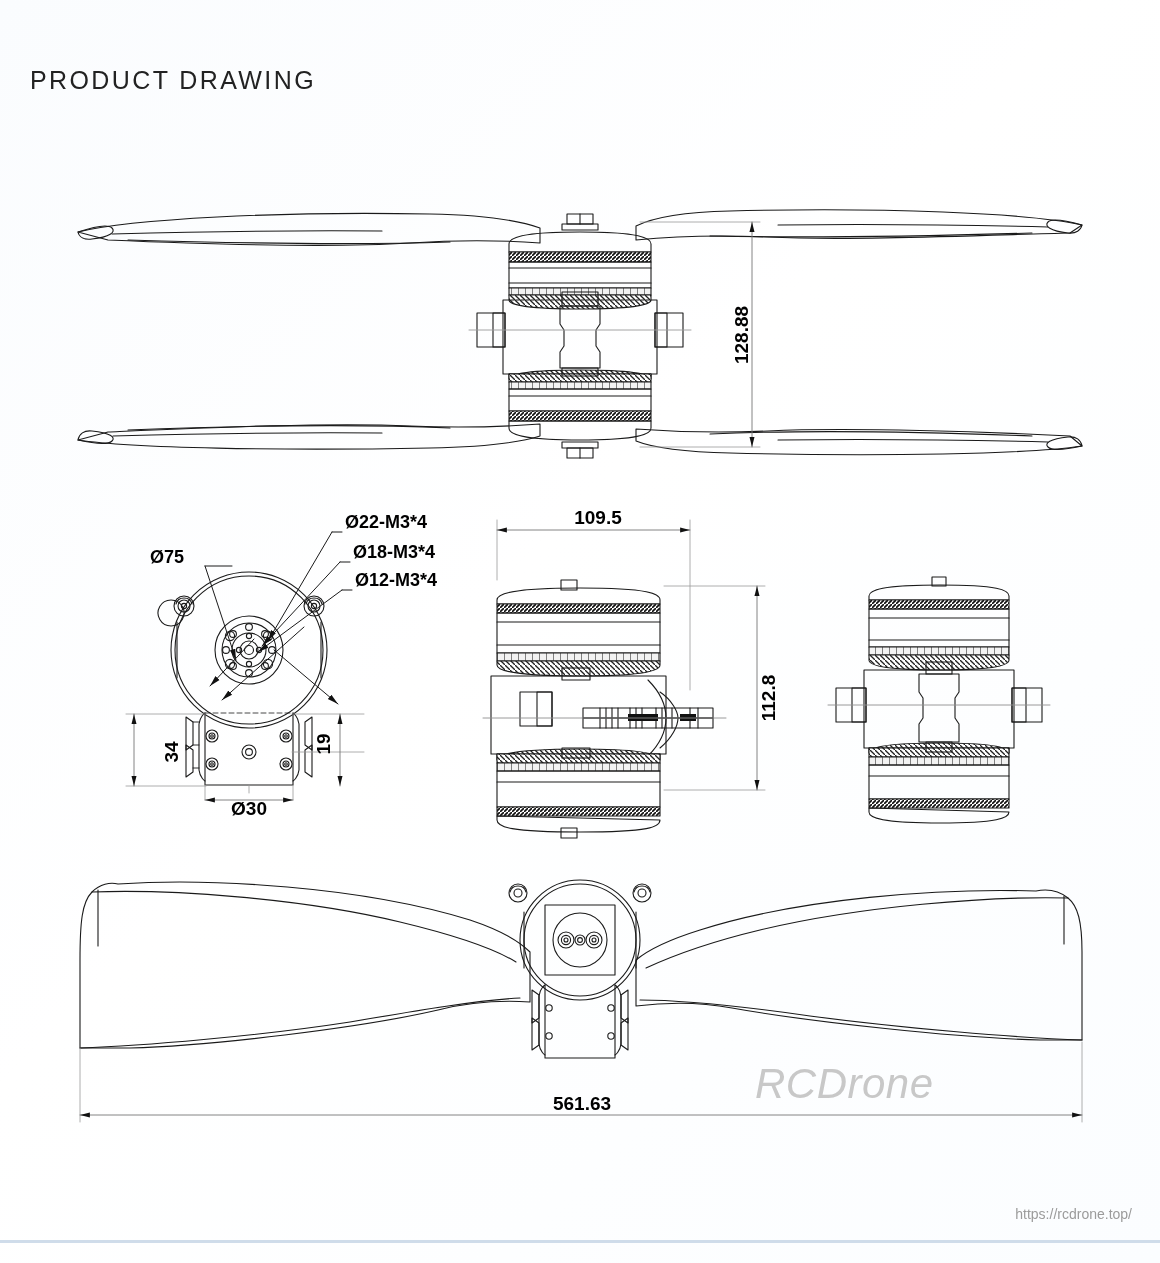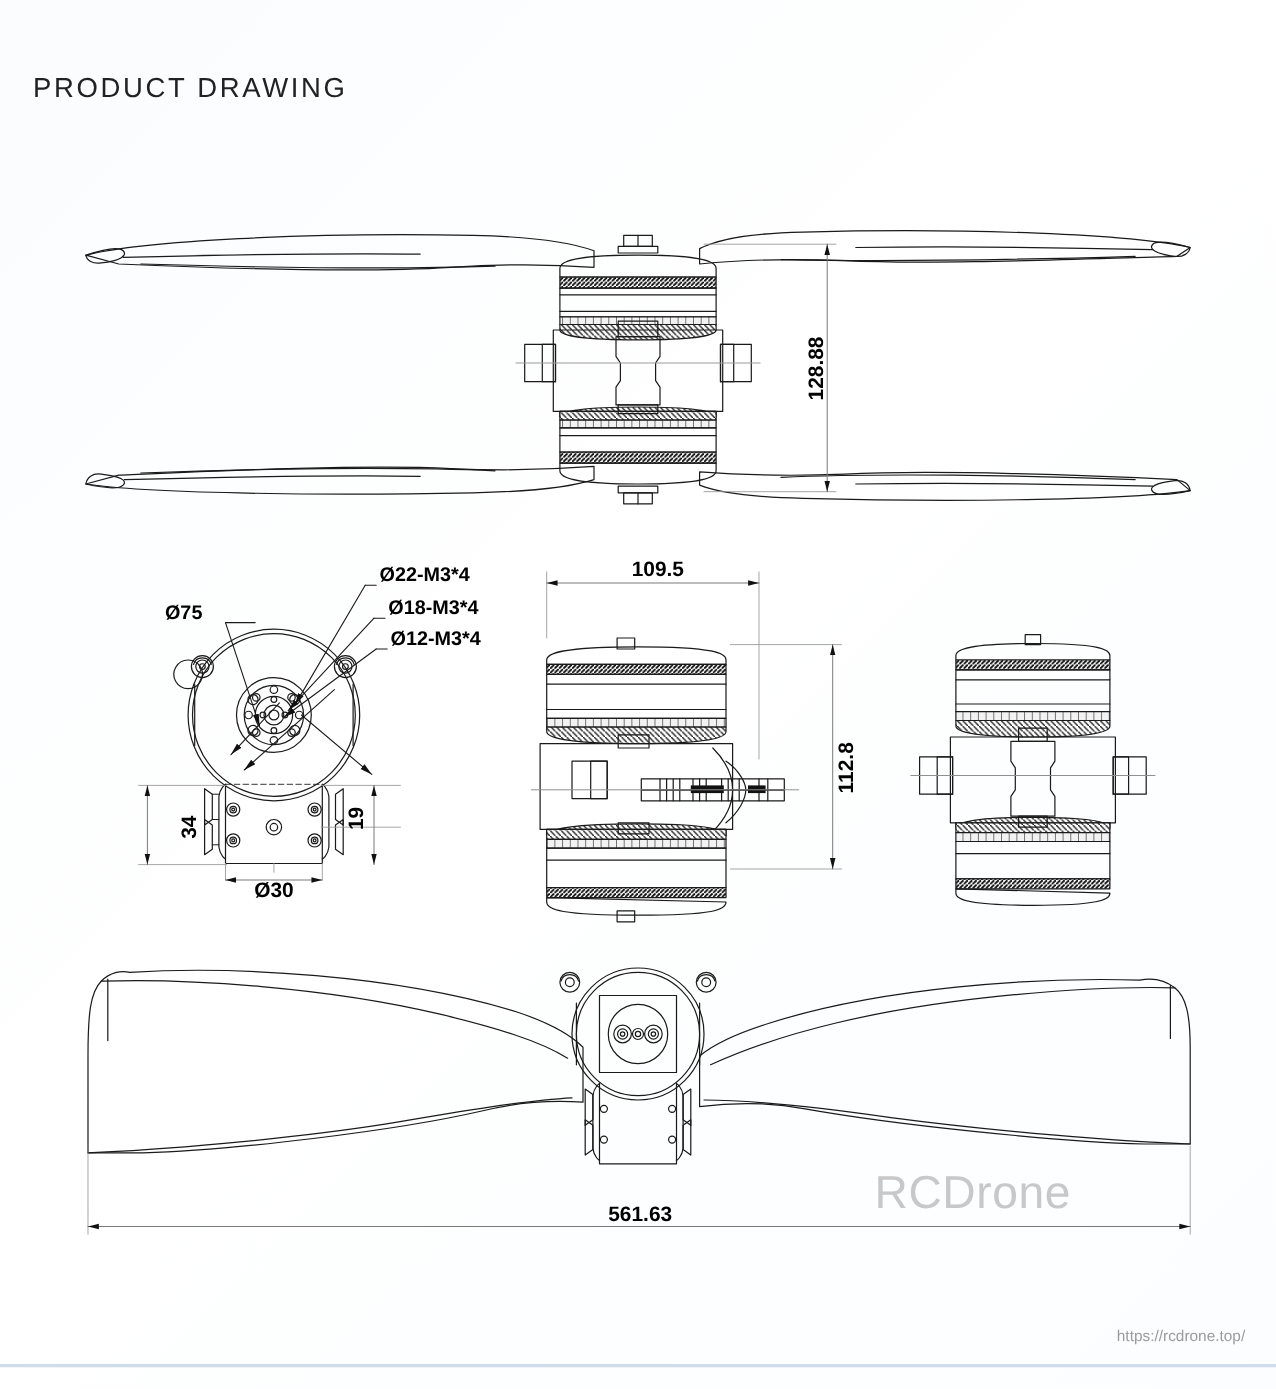--- a/index.html
+++ b/index.html
@@ -13,23 +13,24 @@
     overflow:hidden;
   }
   #page{position:absolute;left:0;top:0;width:1160px;height:1263px;}
   #title{
     position:absolute;left:30px;top:66px;
     font-size:25px;letter-spacing:2.4px;color:#222;
     font-family:"Liberation Sans", sans-serif;font-weight:400;
     white-space:nowrap;
   }
   #watermark{
-    position:absolute;left:795px;top:1060px;
+    position:absolute;left:755px;top:1060px;
     font-size:42px;color:#c8c8c8;letter-spacing:0.5px;
     font-family:"Liberation Sans", sans-serif;
+    font-style:italic;
   }
   #footer-bar{
     position:absolute;left:0;top:1240px;width:1160px;height:3px;
     background:#cfdcea;
   }
   #footer-url{
     position:absolute;right:28px;top:1206px;
     font-size:14px;color:#9b9b9b;
     font-family:"Liberation Sans", sans-serif;
   }

